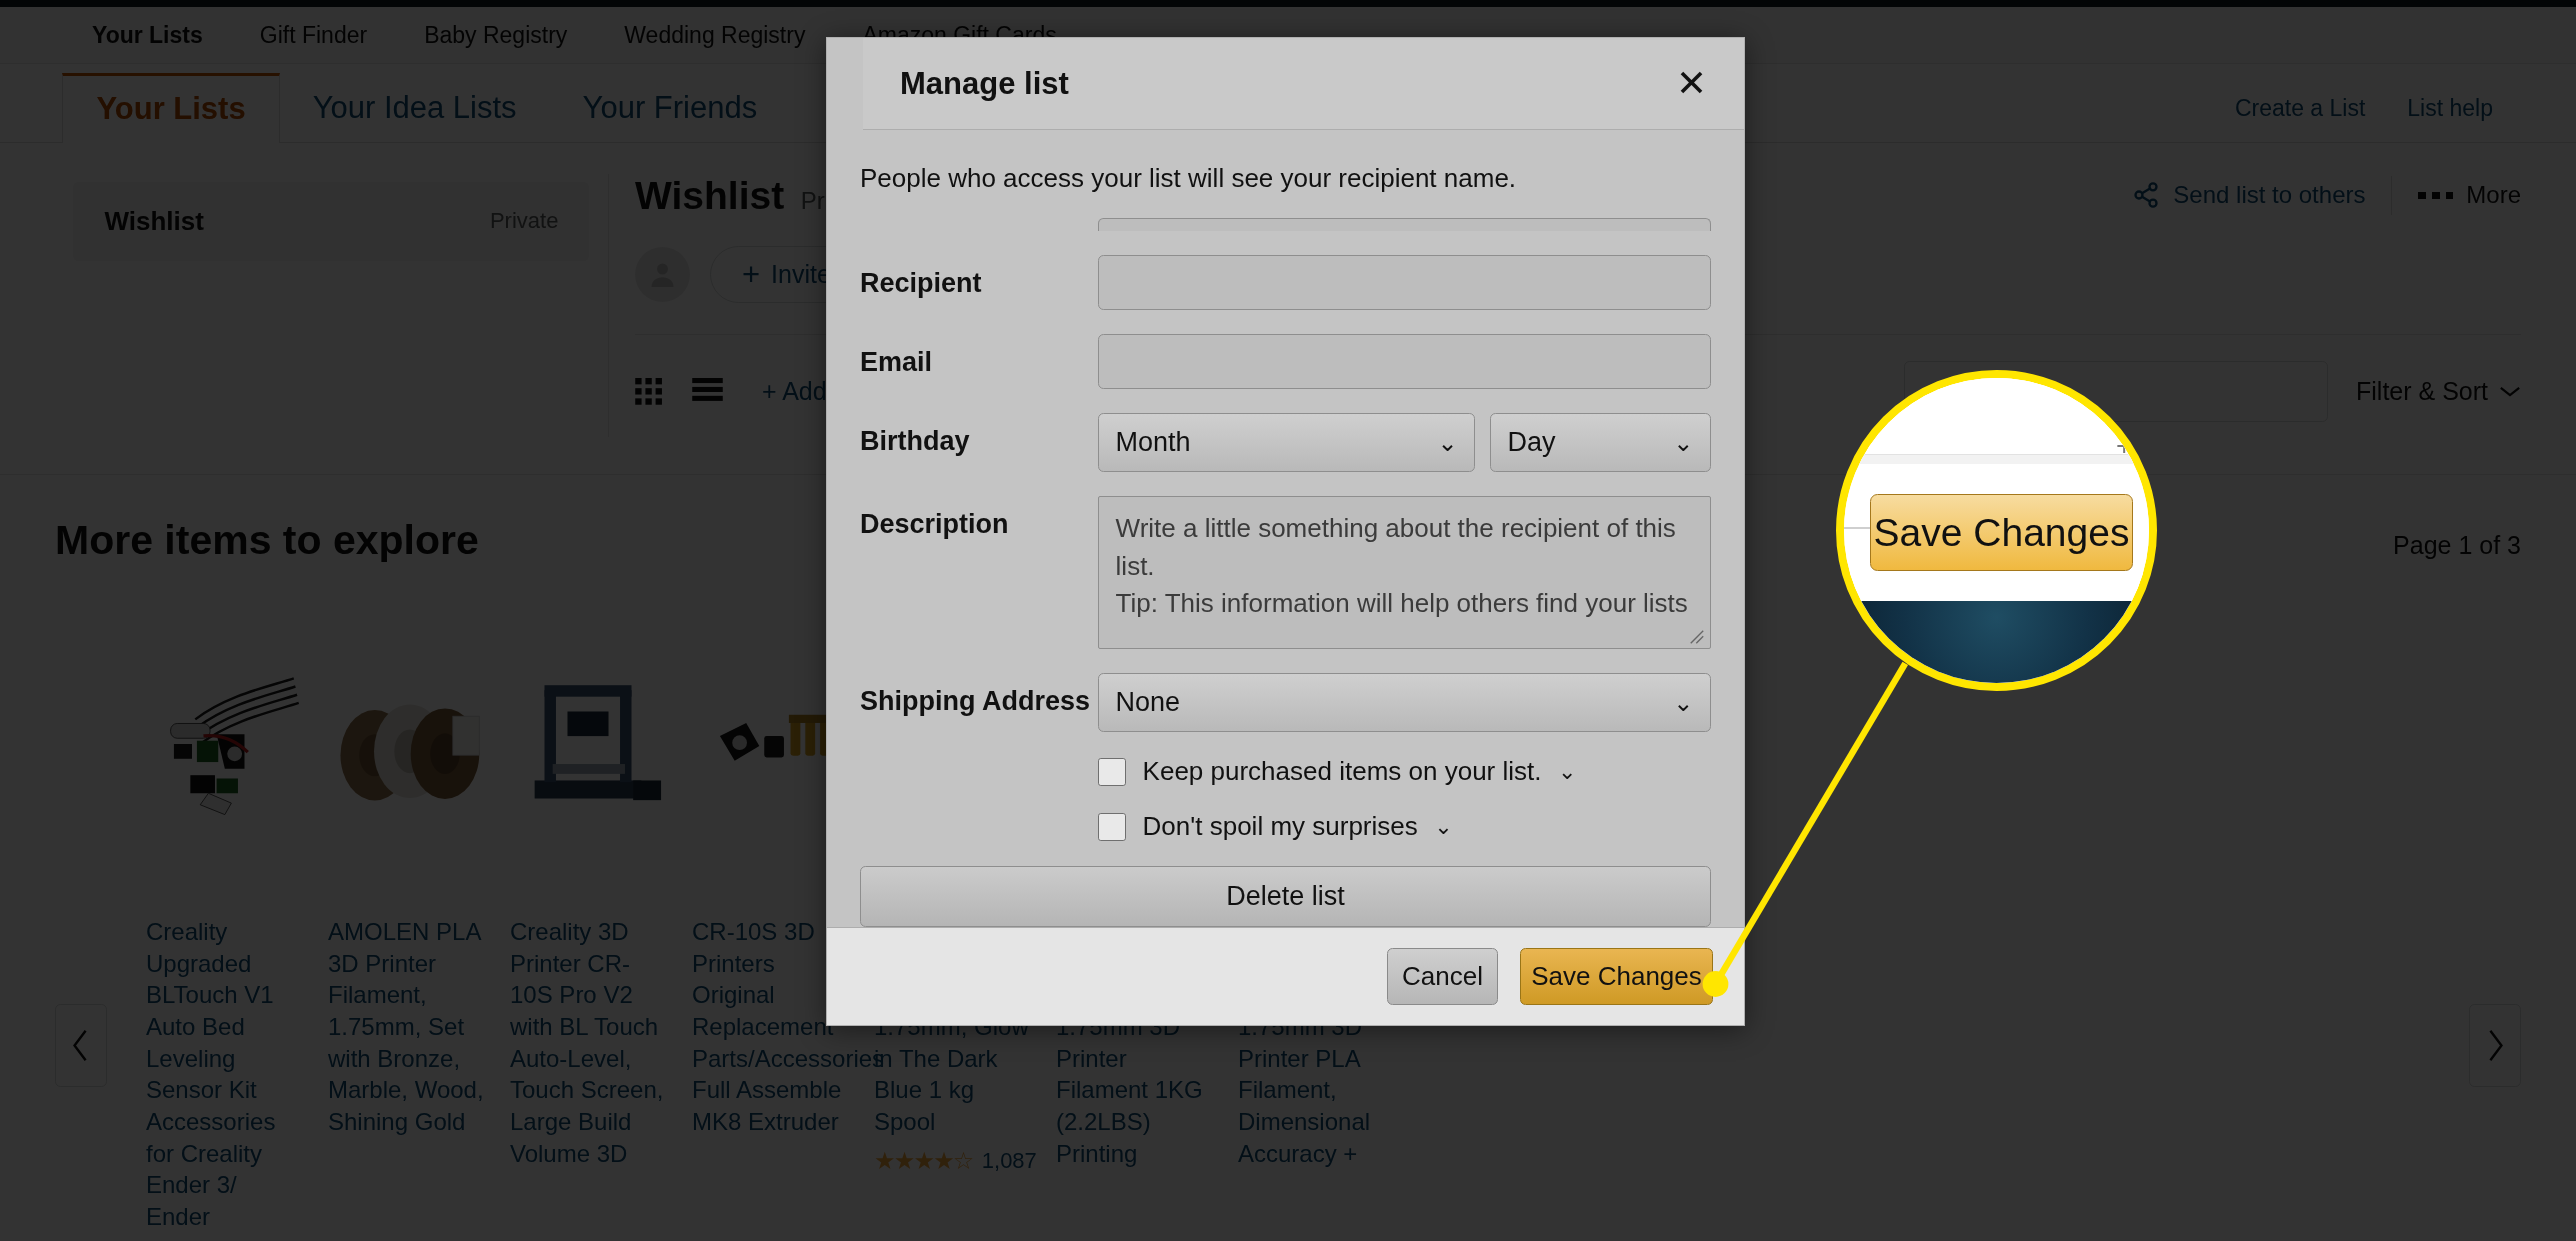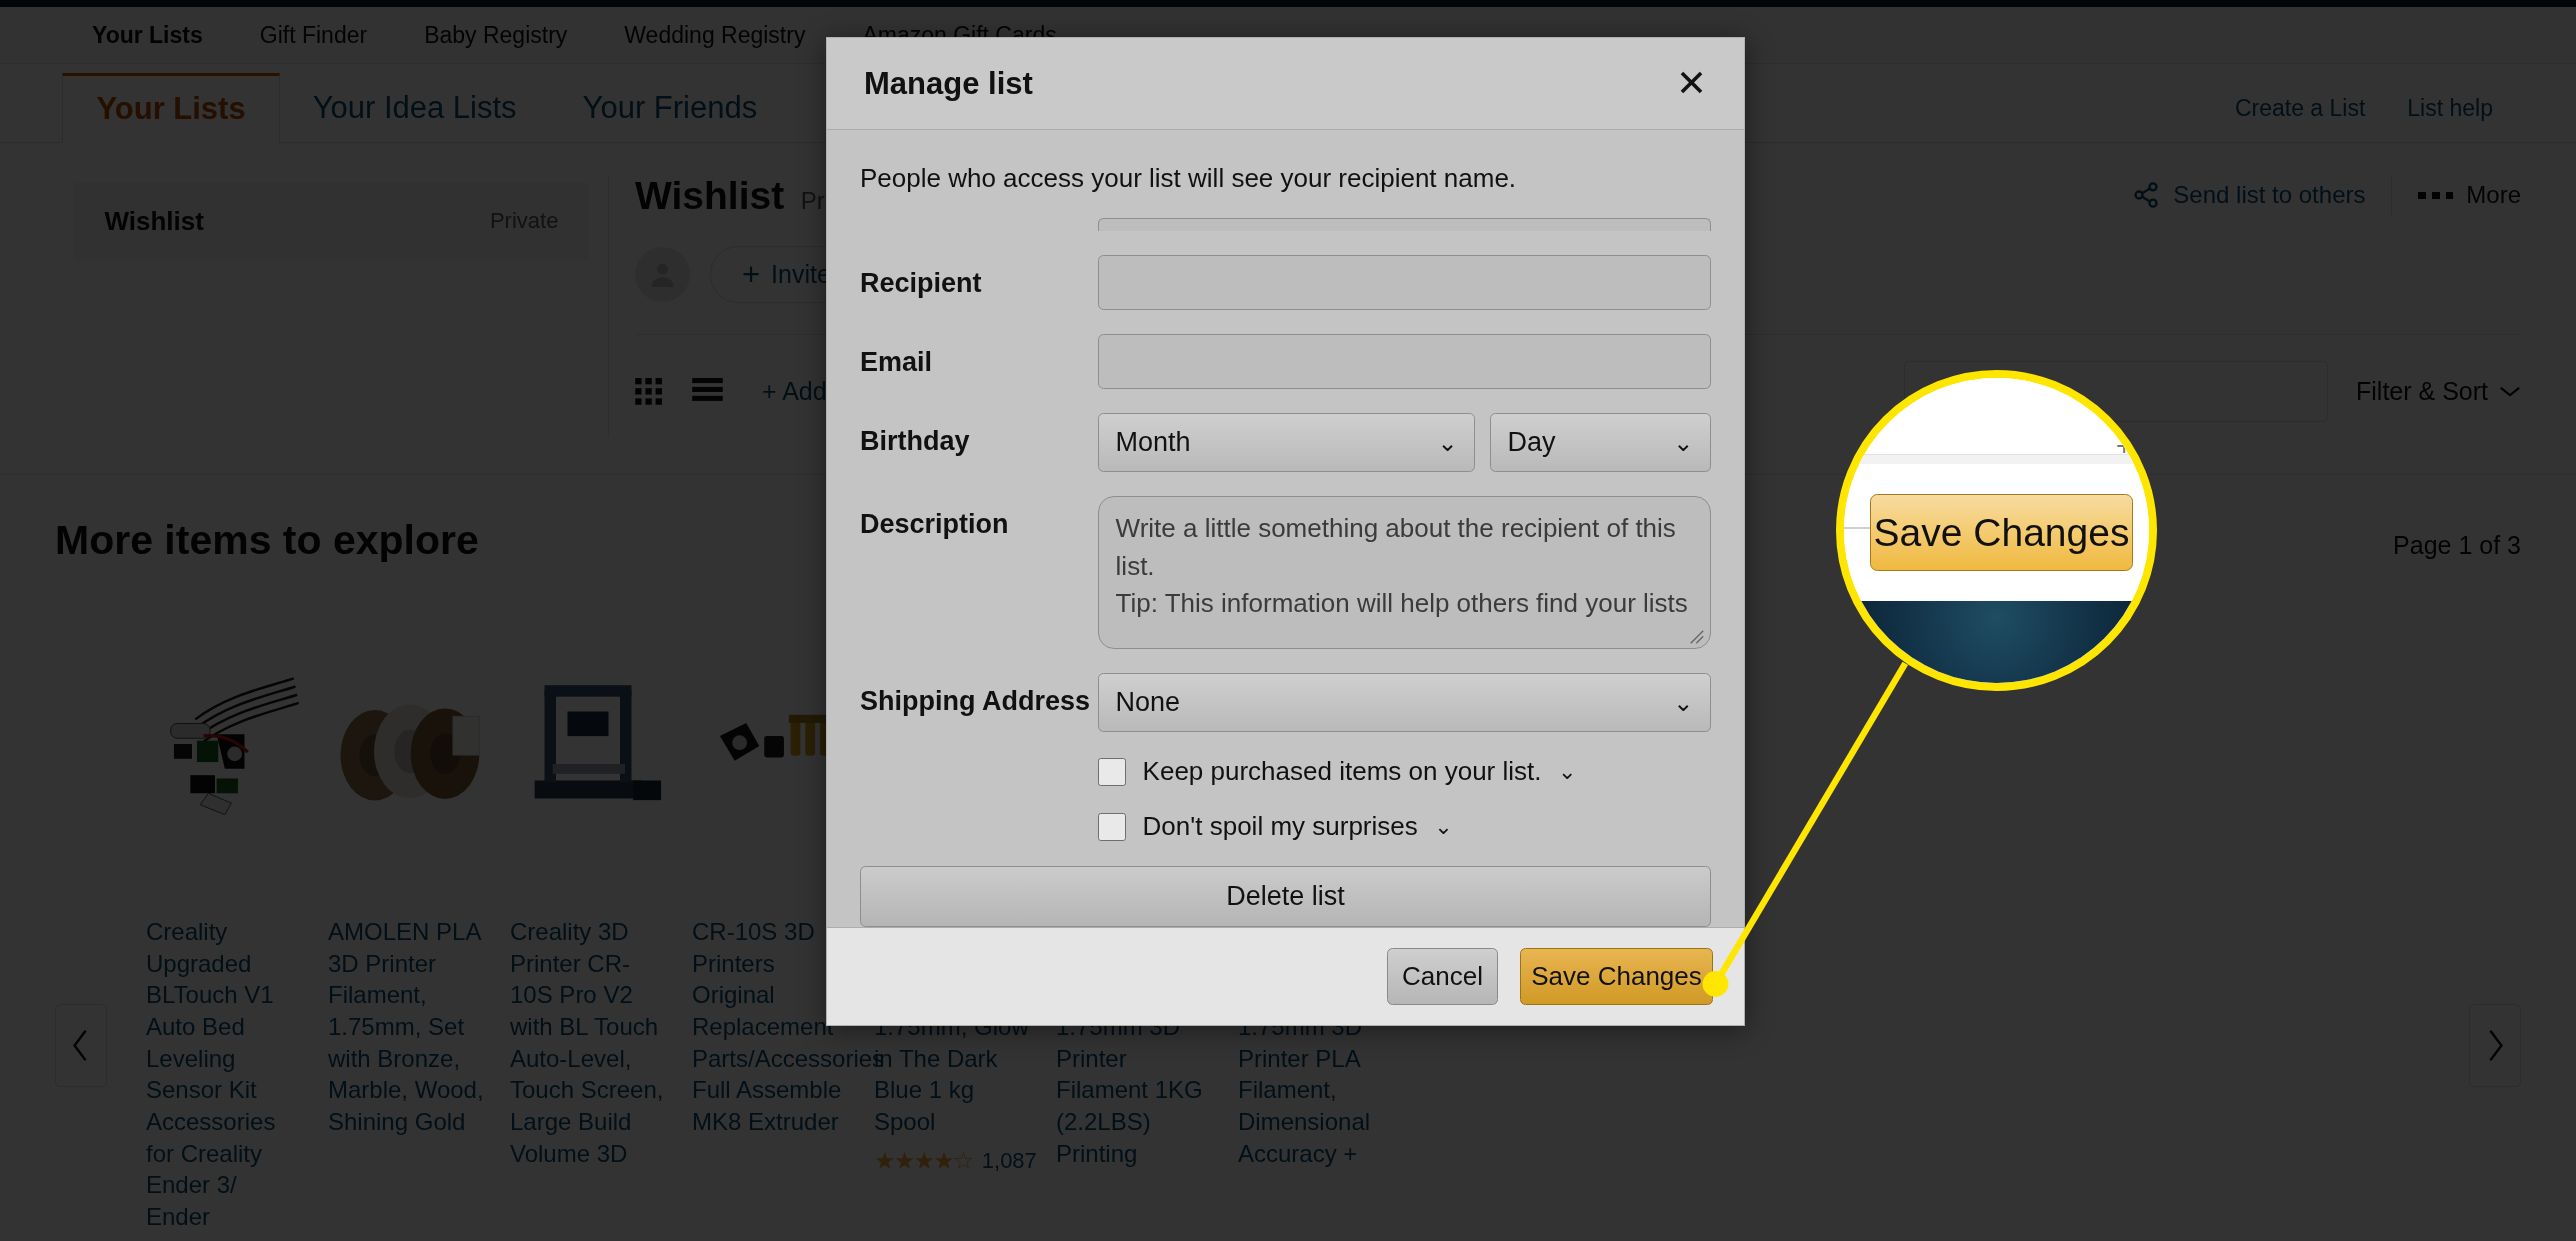--- a/index.html
+++ b/index.html
@@ -174,20 +174,21 @@
     z-index: 100;
     box-shadow: 0 3.7px 26px rgba(0,0,0,0.45);
     display: flex; flex-direction: column;
     border: 0.9px solid #b0b0b0;
   }
   .modal-head {
     height: 92px; background: #c9c9c9;
     border-bottom: 0.9px solid #adadad;
     display: flex; align-items: center;
     padding: 0 37px;
+    margin-left: 36px;
   }
   .modal-title { font-size: 31px; font-weight: bold; color: #111; }
   .modal-close { margin-left: auto; font-size: 37px; color: #111; line-height: 1; }
   .modal-body { flex: 1; padding: 0 33px; overflow: hidden; background: #c4c4c4; position: relative; }
   .modal-intro { font-size: 26px; color: #111; padding: 33px 0 24px 0; }
   .form-scroll { padding-bottom: 9.2px; }
 
   .frow { display: flex; align-items: flex-start; margin-bottom: 24px; }
   .flabel { width: 238px; flex: none; font-size: 27px; font-weight: bold; color: #111; padding-top: 13px; }
   .fctl { flex: 1; }
@@ -203,21 +204,21 @@
     height: 59px; background: linear-gradient(#cfcfcf, #b9b9b9);
     border: 0.9px solid #8e8e8e; border-radius: 5.5px;
     display: flex; align-items: center; padding: 0 16.6px;
     font-size: 27px; color: #111;
   }
   .sel .chev { margin-left: auto; font-size: 24px; }
   .sel.month { flex: 1; margin-right: 14.7px; }
   .sel.day { width: 221px; flex: none; gap: 14px; }
   .ta {
     width: 100%; height: 153px; background: #bdbdbd;
-    border: 0.9px solid #8e8e8e; border-radius: 16px;
+    border: 0.9px solid #8e8e8e; border-radius: 2px;
     padding: 13px 16.6px; font-size: 26px; color: #3b3b3b; line-height: 1.45;
     position: relative;
   }
   .ta .grip {
     position: absolute; right: 5.5px; bottom: 3.7px;
     width: 16.6px; height: 16.6px;
   }
   .cbrow { display: flex; align-items: center; gap: 16.6px; margin-left: 238px; margin-bottom: 24px; }
   .cb {
     width: 28px; height: 28px; background: #e9e9e9;

